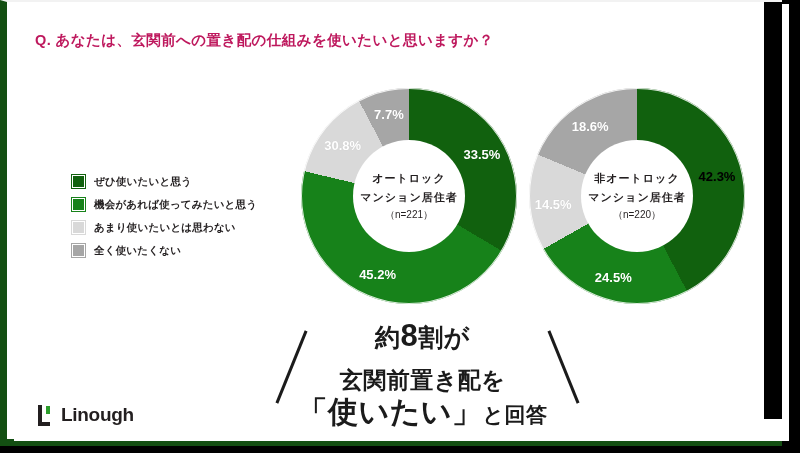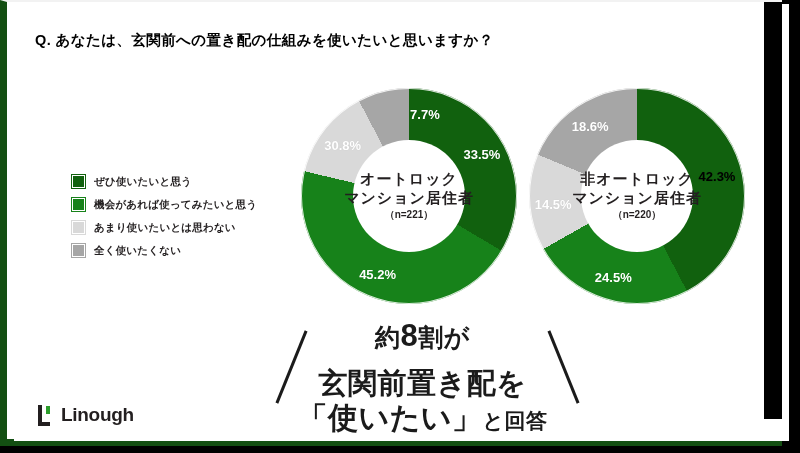--- a/index.html
+++ b/index.html
@@ -45,21 +45,21 @@
     background: #ffffff;
   }
 
   
   .question {
     position: absolute;
     left: 21px;
     top: 27px;
     font-size: 14.5px;
     font-weight: bold;
-    color: #000000;
+    color: #be185d;
     letter-spacing: 0.4px;
     white-space: nowrap;
   }
 
   
   .legend {
     position: absolute;
     left: 58px;
     top: 166px;
   }
@@ -107,30 +107,30 @@
     width: 112px;
     height: 112px;
     border-radius: 50%;
     background: #ffffff;
     display: flex;
     flex-direction: column;
     align-items: center;
     justify-content: center;
   }
   .hole-line1, .hole-line2 {
-    font-size: 15px;
+    font-size: 11px;
     font-weight: bold;
     color: #231f20;
     letter-spacing: 1px;
     line-height: 19px;
     white-space: nowrap;
   }
   .hole-n {
     font-size: 10px;
-    font-weight: bold;
+    font-weight: normal;
     color: #231f20;
     line-height: 16px;
     white-space: nowrap;
   }
 
   .seg-label {
     position: absolute;
     font-size: 13px;
     font-weight: bold;
     color: #ffffff;
@@ -155,21 +155,21 @@
   .cl1 {
     font-size: 25px;
     font-weight: bold;
     letter-spacing: 0.5px;
     margin-bottom: 18px;
   }
   .cl1 .big {
     font-size: 31px;
   }
   .cl2 {
-    font-size: 29px;
+    font-size: 23px;
     font-weight: bold;
     letter-spacing: 0.5px;
     margin-bottom: 5px;
   }
   .cl3 {
     font-size: 30px;
     font-weight: bold;
     letter-spacing: 0.5px;
   }
   .cl3 .small {
@@ -269,21 +269,21 @@
     <div class="donut-wrap donut-left">
       <div class="donut-ring" id="ring0" style="background: conic-gradient(rgb(17, 97, 14) 0%, rgb(17, 97, 14) 33.5%, rgb(23, 130, 26) 33.5%, rgb(23, 130, 26) 78.7%, rgb(217, 217, 217) 78.7%, rgb(217, 217, 217) 92.3%, rgb(166, 166, 166) 92.3%, rgb(166, 166, 166) 100%); box-shadow: rgba(255, 255, 255, 0.85) 0px 0px 0px 1px inset;"></div>
       <div class="donut-hole">
         <div class="hole-line1">オートロック</div>
         <div class="hole-line2">マンション居住者</div>
         <div class="hole-n">（n=221）</div>
       </div>
       <div class="seg-label" id="l0-0" style="left: 180.965px; top: 66.3815px; color: rgb(255, 255, 255);">33.5%</div>
       <div class="seg-label" id="l0-1" style="left: 76.5874px; top: 185.905px; color: rgb(255, 255, 255);">45.2%</div>
       <div class="seg-label" id="l0-2" style="left: 41.627px; top: 56.5158px; color: rgb(255, 255, 255);">30.8%</div>
-      <div class="seg-label" id="l0-3" style="left: 87.8778px; top: 26.4457px; color: rgb(255, 255, 255); margin-left: 36px;">7.7%</div>
+      <div class="seg-label" id="l0-3" style="left: 87.8778px; top: 26.4457px; color: rgb(255, 255, 255);">7.7%</div>
     </div>
 
     <div class="donut-wrap donut-right">
       <div class="donut-ring" id="ring1" style="background: conic-gradient(rgb(17, 97, 14) 0%, rgb(17, 97, 14) 42.3%, rgb(23, 130, 26) 42.3%, rgb(23, 130, 26) 66.8%, rgb(217, 217, 217) 66.8%, rgb(217, 217, 217) 81.3%, rgb(166, 166, 166) 81.3%, rgb(166, 166, 166) 99.9%); box-shadow: rgba(255, 255, 255, 0.85) 0px 0px 0px 1px inset;"></div>
       <div class="donut-hole">
         <div class="hole-line1">非オートロック</div>
         <div class="hole-line2">マンション居住者</div>
         <div class="hole-n">（n=220）</div>
       </div>
       <div class="seg-label" id="l1-0" style="left: 188px; top: 87.8778px; color: #000000;">42.3%</div>

